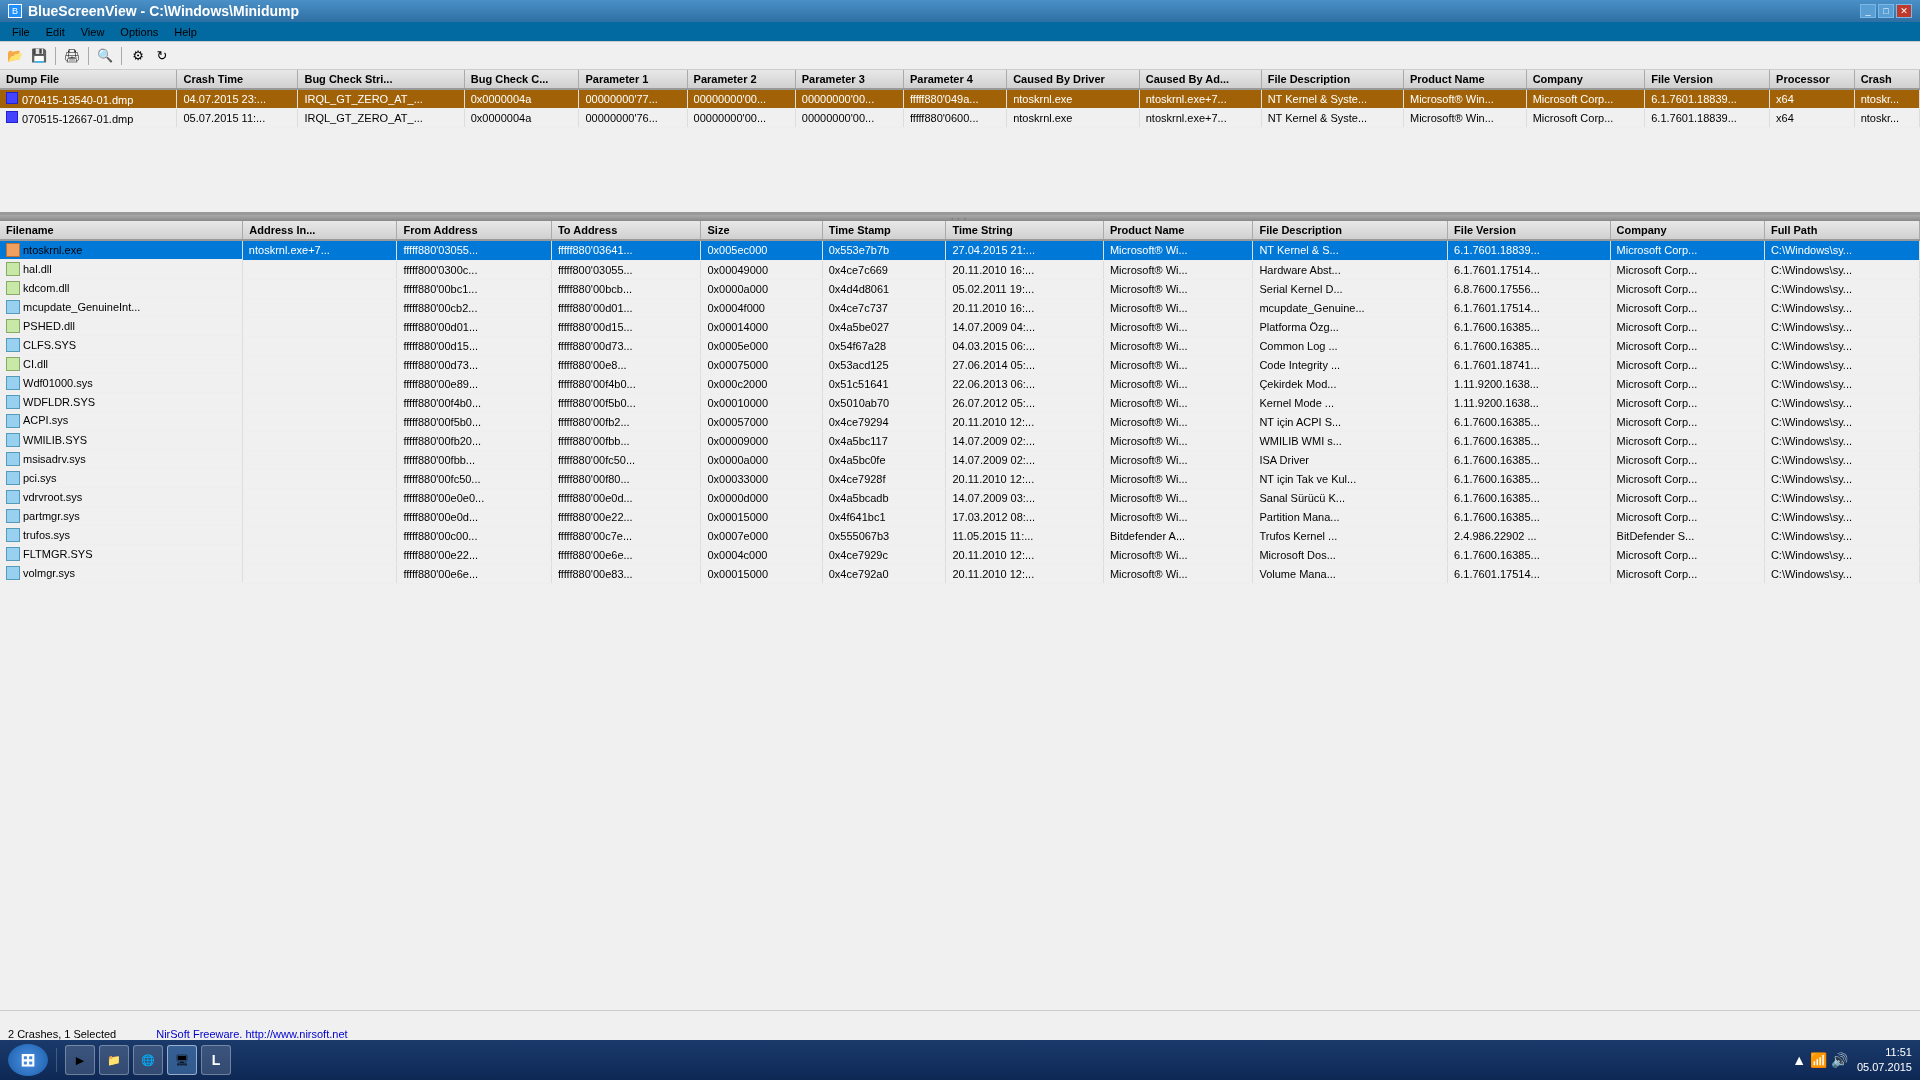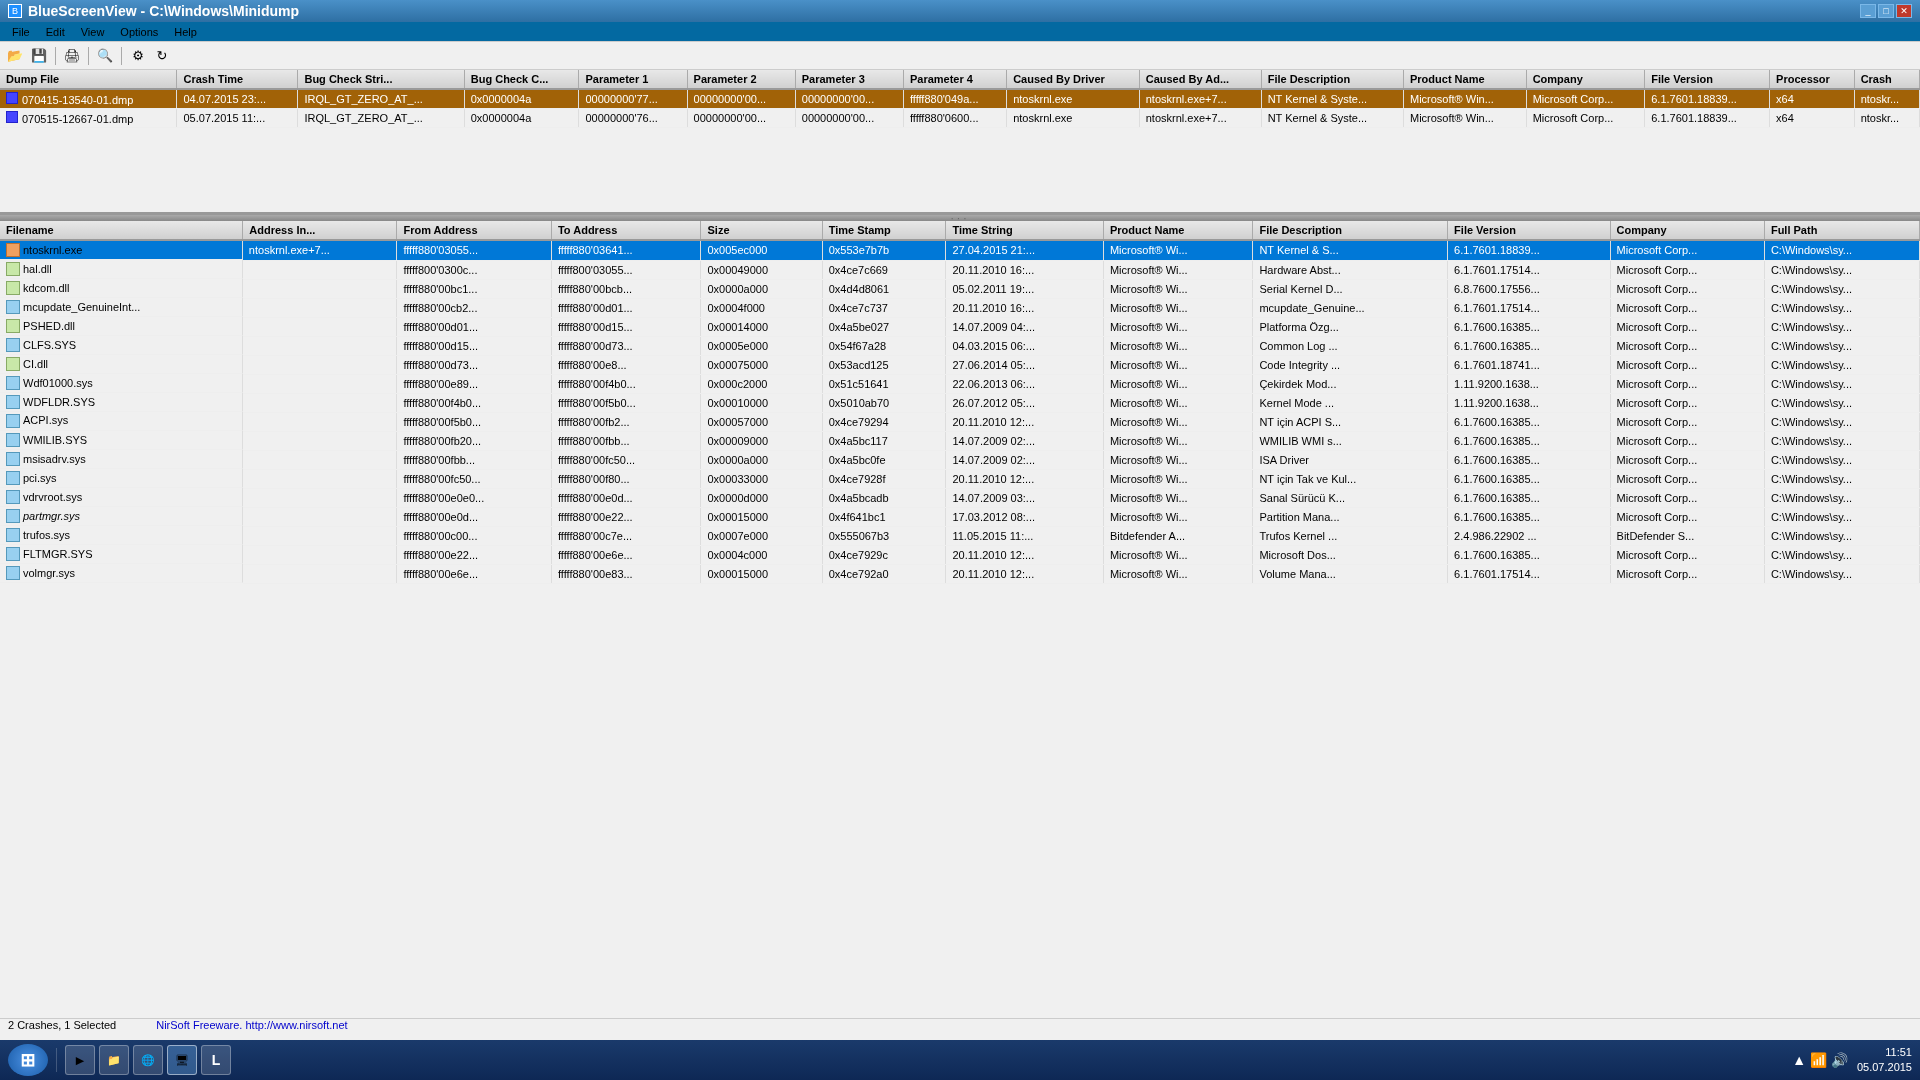--- a/index.html
+++ b/index.html
@@ -186,25 +186,25 @@
     }
 
     .lower-table-container tbody tr td:first-child {
       display: flex;
       align-items: center;
       gap: 3px;
     }
 
     
     .status-bar {
-      height: 22px;
+      height: 30px;
       background: #f0f0f0;
       border-top: 1px solid #ccc;
       display: flex;
-      align-items: flex-start;
+      align-items: flex-end;
       padding: 0 8px;
       font-size: 11px;
       flex-shrink: 0;
     }
 
     
     .taskbar {
       height: 40px;
       background: linear-gradient(to bottom, #1a3a6b, #0e2855);
       display: flex;
@@ -582,21 +582,21 @@
             <td>0x0000d000</td>
             <td>0x4a5bcadb</td>
             <td>14.07.2009 03:...</td>
             <td>Microsoft® Wi...</td>
             <td>Sanal Sürücü K...</td>
             <td>6.1.7600.16385...</td>
             <td>Microsoft Corp...</td>
             <td>C:\Windows\sy...</td>
           </tr>
           <tr>
-            <td style="display: flex; align-items: center; gap: 3px; font-style: italic;"><span style="display: inline-block; width: 14px; height: 14px; border: 1px solid rgb(85, 153, 187); font-size: 8px; text-align: center; line-height: 14px; flex-shrink: 0; background: rgb(152, 208, 240);"></span>partmgr.sys</td>
+            <td style="display: flex; align-items: center; gap: 3px;"><span style="display: inline-block; width: 14px; height: 14px; border: 1px solid rgb(85, 153, 187); font-size: 8px; text-align: center; line-height: 14px; flex-shrink: 0; background: rgb(152, 208, 240);"></span>partmgr.sys</td>
             <td></td>
             <td>fffff880'00e0d...</td>
             <td>fffff880'00e22...</td>
             <td>0x00015000</td>
             <td>0x4f641bc1</td>
             <td>17.03.2012 08:...</td>
             <td>Microsoft® Wi...</td>
             <td>Partition Mana...</td>
             <td>6.1.7600.16385...</td>
             <td>Microsoft Corp...</td>

